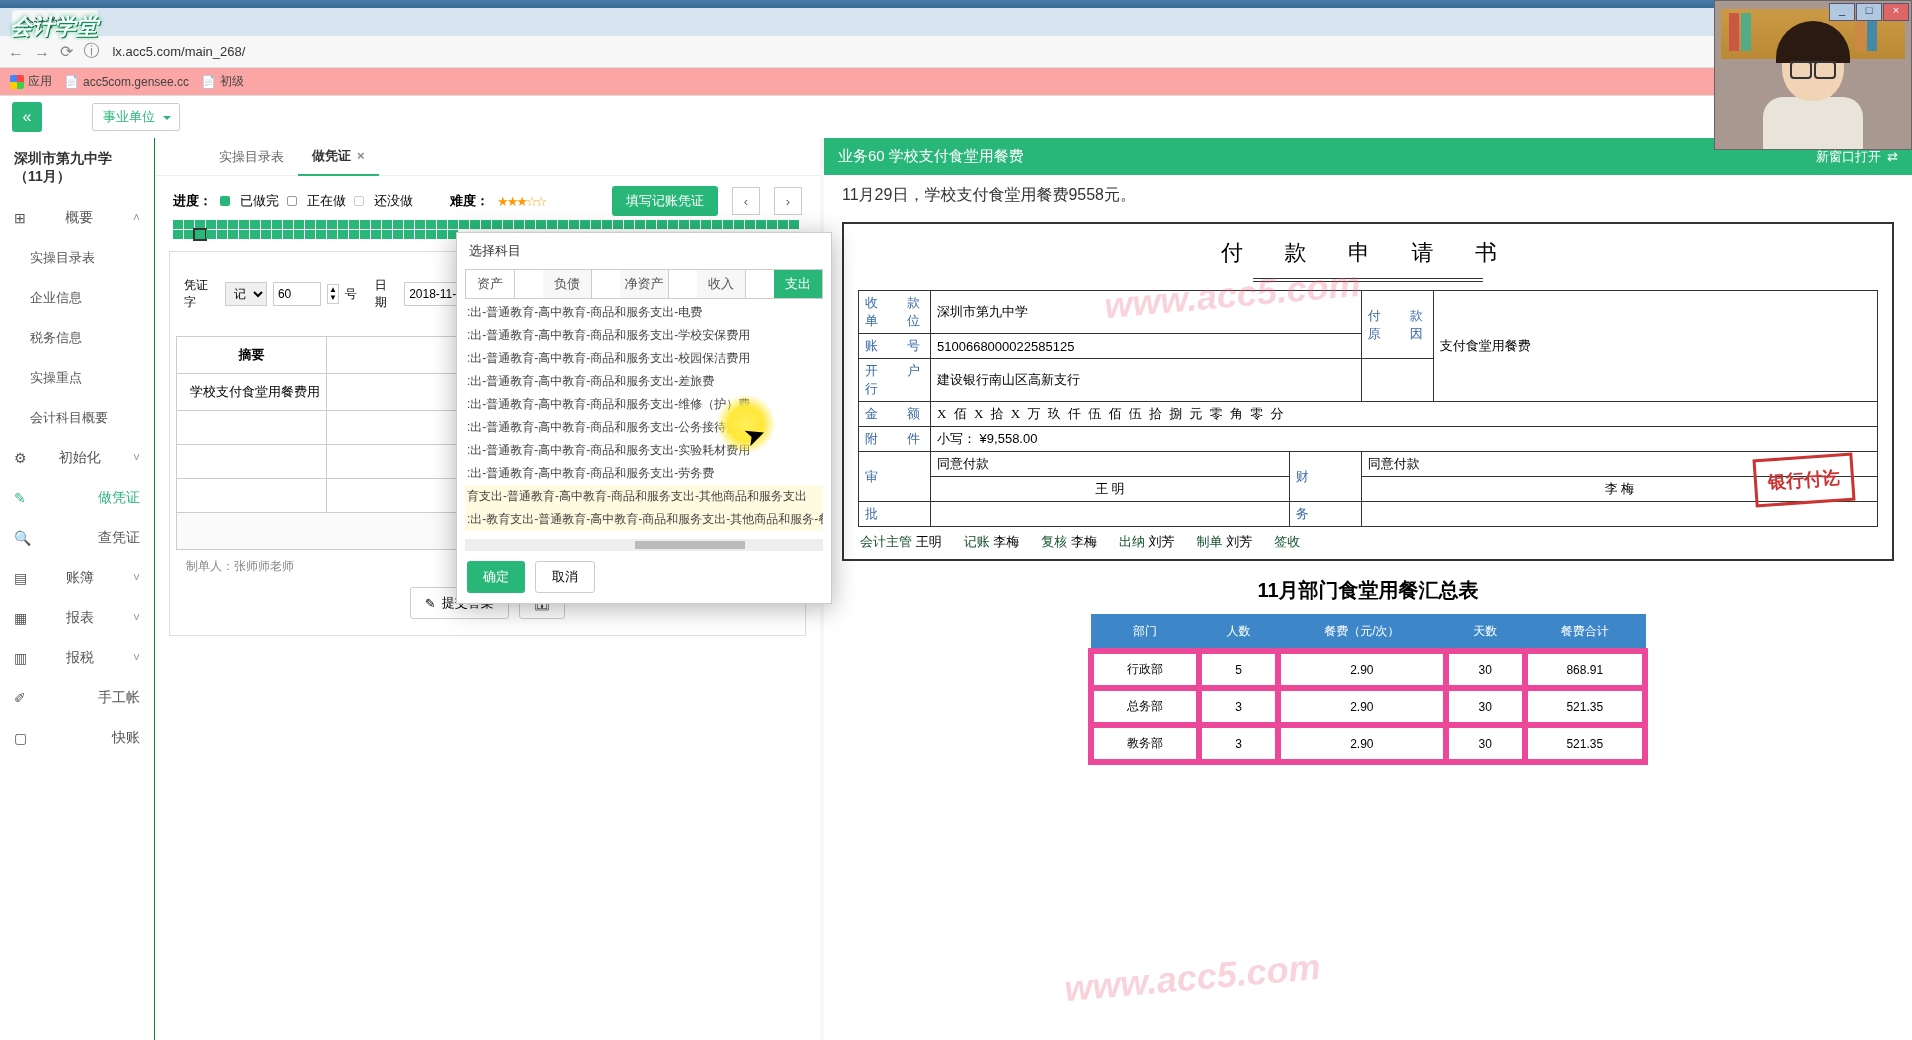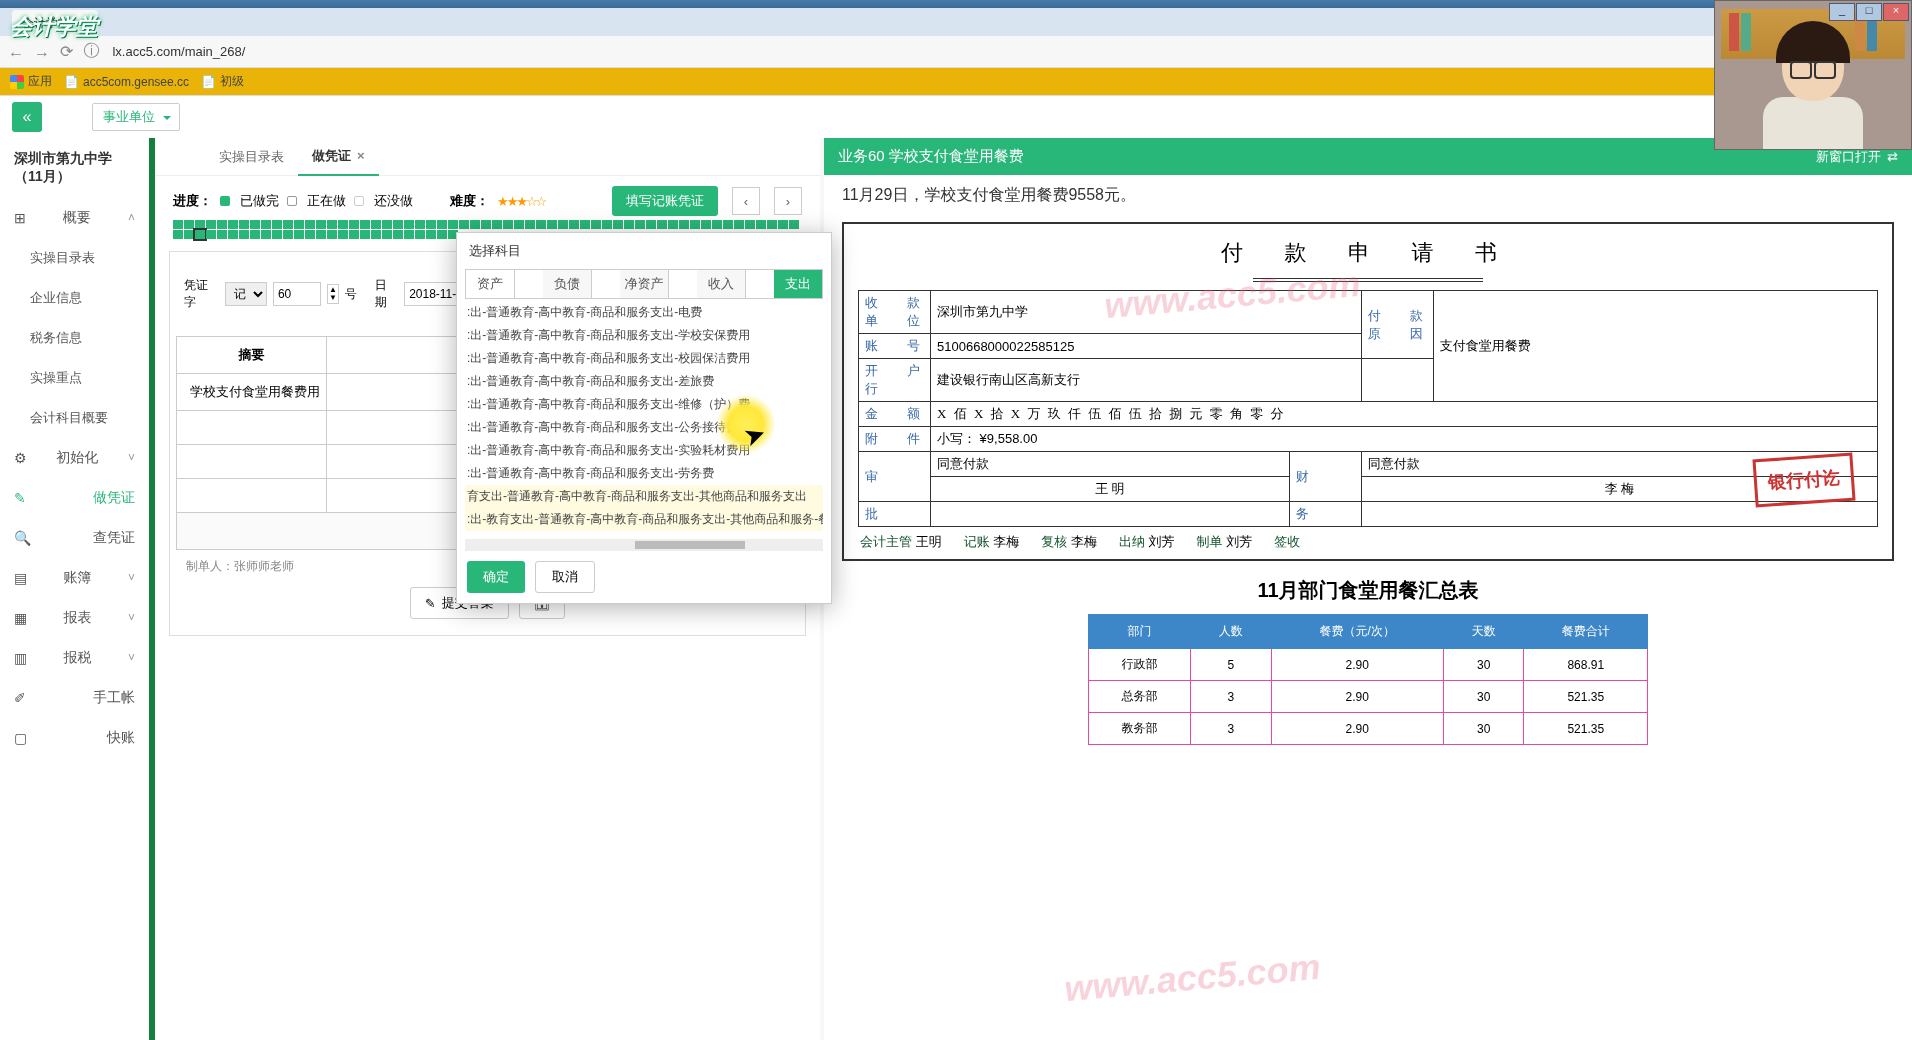--- a/index.html
+++ b/index.html
@@ -6,35 +6,35 @@
 body { background:#f0f0f0; width:1912px; height:1040px; overflow:hidden; position:relative; }
 
 
 .browser-top { background:linear-gradient(#4a7aa8,#3a6a98); height:8px; }
 .tab-strip { background:#d8e4f0; height:28px; display:flex; align-items:flex-end; padding-left:12px; }
 .browser-tab { background:#f7f7f7; height:26px; padding:0 28px 0 10px; border-radius:4px 4px 0 0; font-size:12px; display:flex; align-items:center; position:relative; margin-right:2px; }
 .browser-tab .x { position:absolute; right:8px; color:#888; font-size:13px; }
 .url-bar { background:#f7f7f7; height:32px; display:flex; align-items:center; padding:0 8px; border-bottom:1px solid #ddd; gap:10px; }
 .nav-btn { color:#888; font-size:16px; }
 .url-input { flex:1; font-size:13px; color:#333; padding:3px; }
-.bookmarks { background:#eab308; height:28px; display:flex; align-items:center; padding:0 10px; gap:12px; border-bottom:1px solid #ddd; font-size:12px; color:#444; }
+.bookmarks { background:#fca5a5; height:28px; display:flex; align-items:center; padding:0 10px; gap:12px; border-bottom:1px solid #ddd; font-size:12px; color:#444; }
 .bm-item { display:flex; align-items:center; gap:4px; }
 .apps-icon { width:14px; height:14px; background:repeating-conic-gradient(#f44 0 25%, #4c4 0 50%, #fc0 0 75%, #48f 0 100%); border-radius:2px; }
 
 
 .app-bar { background:#fff; height:42px; display:flex; align-items:center; padding:0 12px; position:relative; }
 .collapse-btn { width:30px; height:30px; background:#28b779; color:#fff; display:flex; align-items:center; justify-content:center; border-radius:3px; }
 .unit-select { margin-left:50px; border:1px solid #ccc; height:28px; padding:0 24px 0 10px; font-size:13px; color:#28b779; border-radius:2px; display:flex; align-items:center; position:relative; }
 .unit-select::after { content:""; border:4px solid transparent; border-top-color:#28b779; position:absolute; right:8px; top:12px; }
 .user-info { margin-left:auto; font-size:14px; color:#333; }
 .user-info .svip { color:#e67e22; }
 
 
 .main { display:flex; height:calc(100% - 138px); }
-.sidebar { width:155px; background:#fff; border-right:6px solid #15803d; }
+.sidebar { width:155px; background:#fff; border-right:1px solid #15803d; }
 .side-title { padding:12px 14px; font-size:14px; font-weight:bold; color:#333; }
 .side-item { padding:11px 14px; font-size:14px; color:#555; display:flex; align-items:center; justify-content:space-between; cursor:pointer; }
 .side-item.sub { padding-left:30px; font-size:13px; }
 .side-item.active { color:#28b779; }
 .chev { font-size:12px; color:#999; }
 
 .content { flex:1; display:flex; background:#f7f7f7; overflow:hidden; }
 .left-pane { width:665px; background:#fff; padding:0; position:relative; }
 .tabs-row { display:flex; align-items:center; height:38px; border-bottom:1px solid #eee; padding-left:50px; font-size:13px; }
 .tab { padding:0 14px; height:38px; display:flex; align-items:center; color:#666; }
@@ -97,21 +97,21 @@
 .doc-table { width:100%; border-collapse:collapse; font-size:13px; }
 .doc-table td { border:1px solid #333; padding:3px 6px; }
 .doc-table .lbl { text-align:justify; text-align-last:justify; letter-spacing:4px; color:#3a6aa8; width:72px; }
 .amount-cells { font-family:SimSun,serif; letter-spacing:2px; }
 .stamp { position:absolute; right:38px; bottom:55px; width:100px; height:48px; border:3px solid #c33; color:#c33; font-size:18px; font-weight:bold; display:flex; align-items:center; justify-content:center; transform:rotate(-4deg); }
 .doc-foot { display:flex; gap:22px; font-size:13px; padding:6px 2px 0; }
 .doc-foot .k { color:#14532d; }
 .summary-title { text-align:center; font-size:20px; margin:16px 0 10px; font-weight:bold; }
 .sum-table { margin:0 auto; border-collapse:collapse; font-size:12px; width:560px; }
 .sum-table th { background:#3d87c8; color:#fff; border:1px solid #3d87c8; padding:8px 10px; font-weight:normal; }
-.sum-table td { border:1px solid #ec4899; padding:7px 10px; text-align:center; }
+.sum-table td { border:6px solid #ec4899; padding:7px 10px; text-align:center; }
 
 
 .cursor-spot { position:absolute; left:716px; top:394px; width:60px; height:60px; border-radius:50%; background:radial-gradient(circle,#ffef5a 0%,#ffe838 40%,rgba(255,232,56,0) 70%); z-index:60; pointer-events:none; }
 .cursor-arrow { position:absolute; left:744px; top:420px; font-size:26px; color:#000; z-index:61; pointer-events:none; transform:rotate(-20deg); }
 
 
 .webcam { position:absolute; right:0; top:0; width:198px; height:150px; background:#a89890; z-index:200; border:1px solid #666; }
 .shelf { position:absolute; top:8px; left:6px; right:6px; height:50px; background:linear-gradient(#c94,#b83); }
 .book { position:absolute; width:10px; height:38px; top:12px; background:#d55; }
 .person { position:absolute; bottom:0; left:50%; transform:translateX(-50%); width:110px; height:120px; }

